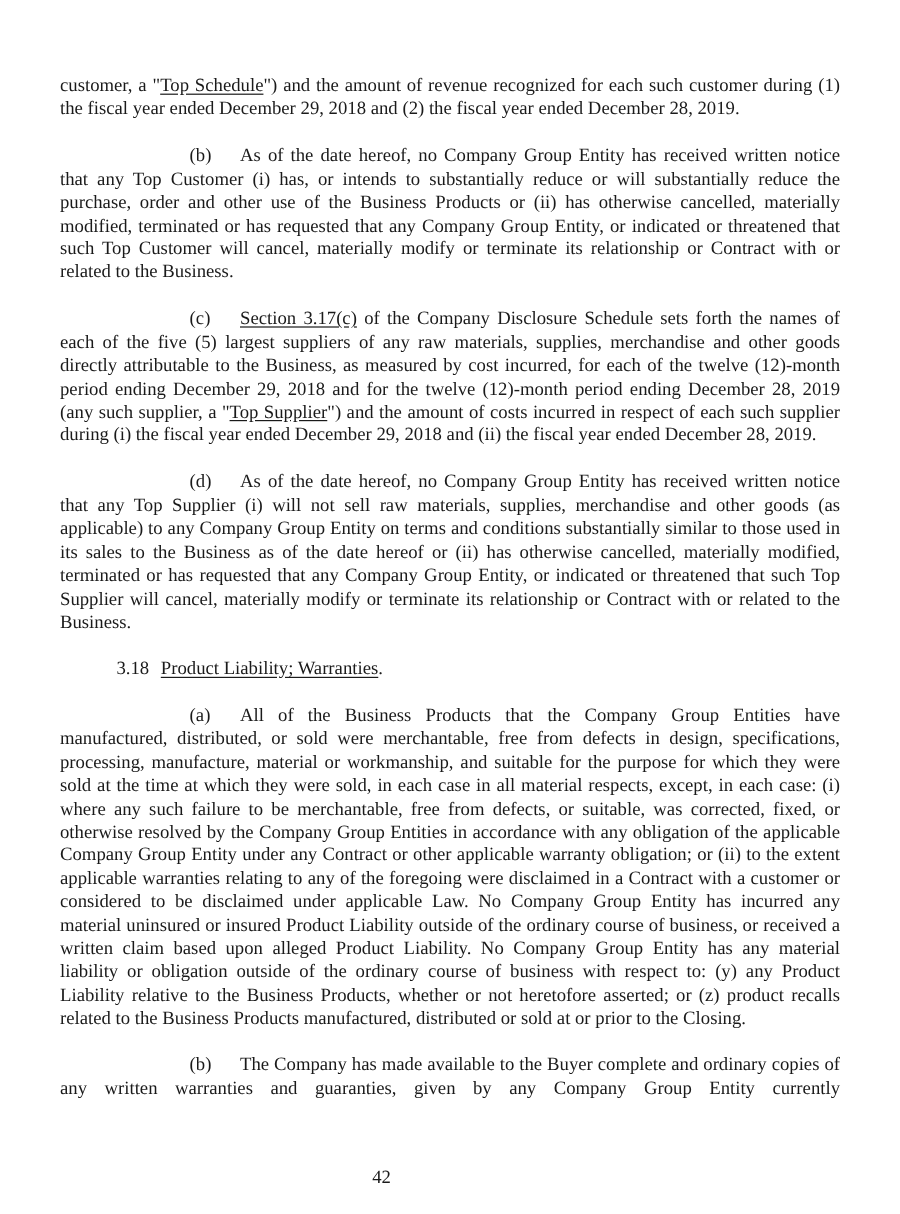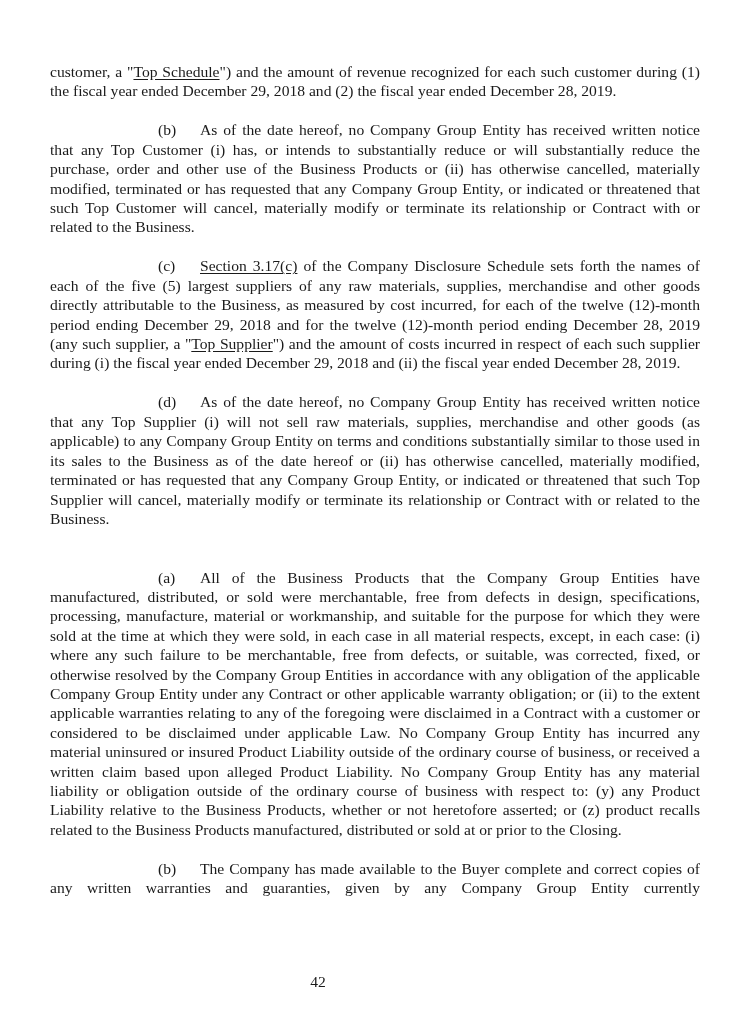--- a/index.html
+++ b/index.html
@@ -73,24 +73,25 @@
   <div class="gap"></div>
 
   <p class="para"><span class="indent"></span><span class="label">(c)</span><span class="u">Section 3.17(c)</span><span> of the Company Disclosure Schedule sets forth the names of each of the five (5) largest suppliers of any raw materials, supplies, merchandise and other goods directly attributable to the Business, as measured by cost incurred, for each of the twelve (12)-month period ending December 29, 2018 and for the twelve (12)-month period ending December 28, 2019 (any such supplier, a "</span><span class="u">Top Supplier</span><span>") and the amount of costs incurred in respect of each such supplier during (i) the fiscal year ended December 29, 2018 and (ii) the fiscal year ended December 28, 2019.</span></p>
 
   <div class="gap"></div>
 
   <p class="para"><span class="indent"></span><span class="label">(d)</span><span>As of the date hereof, no Company Group Entity has received written notice that any Top Supplier (i) will not sell raw materials, supplies, merchandise and other goods (as applicable) to any Company Group Entity on terms and conditions substantially similar to those used in its sales to the Business as of the date hereof or (ii) has otherwise cancelled, materially modified, terminated or has requested that any Company Group Entity, or indicated or threatened that such Top Supplier will cancel, materially modify or terminate its relationship or Contract with or related to the Business.</span></p>
 
   <div class="gap"></div>
 
+  <p class="heading"><span class="num">3.18</span><span class="u">Product Liability; Warranties</span><span>.</span></p>
 
   <div class="gap"></div>
 
   <p class="para"><span class="indent"></span><span class="label">(a)</span><span>All of the Business Products that the Company Group Entities have manufactured, distributed, or sold were merchantable, free from defects in design, specifications, processing, manufacture, material or workmanship, and suitable for the purpose for which they were sold at the time at which they were sold, in each case in all material respects, except, in each case: (i) where any such failure to be merchantable, free from defects, or suitable, was corrected, fixed, or otherwise resolved by the Company Group Entities in accordance with any obligation of the applicable Company Group Entity under any Contract or other applicable warranty obligation; or (ii) to the extent applicable warranties relating to any of the foregoing were disclaimed in a Contract with a customer or considered to be disclaimed under applicable Law.  No Company Group Entity has incurred any material uninsured or insured Product Liability outside of the ordinary course of business, or received a written claim based upon alleged Product Liability.  No Company Group Entity has any material liability or obligation outside of the ordinary course of business with respect to: (y) any Product Liability relative to the Business Products, whether or not heretofore asserted; or (z) product recalls related to the Business Products manufactured, distributed or sold at or prior to the Closing.</span></p>
 
   <div class="gap"></div>
 
-  <p class="para" style="text-align-last: justify;"><span class="indent"></span><span class="label">(b)</span><span>The Company has made available to the Buyer complete and correct copies of any written warranties and guaranties, given by any Company Group Entity currently</span></p>
+  <p class="para" style="text-align-last: justify;"><span class="indent"></span><span class="label">(b)</span><span>The Company has made available to the Buyer complete and ordinary copies of any written warranties and guaranties, given by any Company Group Entity currently</span></p>
 
 </div>
 
 <div class="page-number">42</div>
 
 </body></html>

